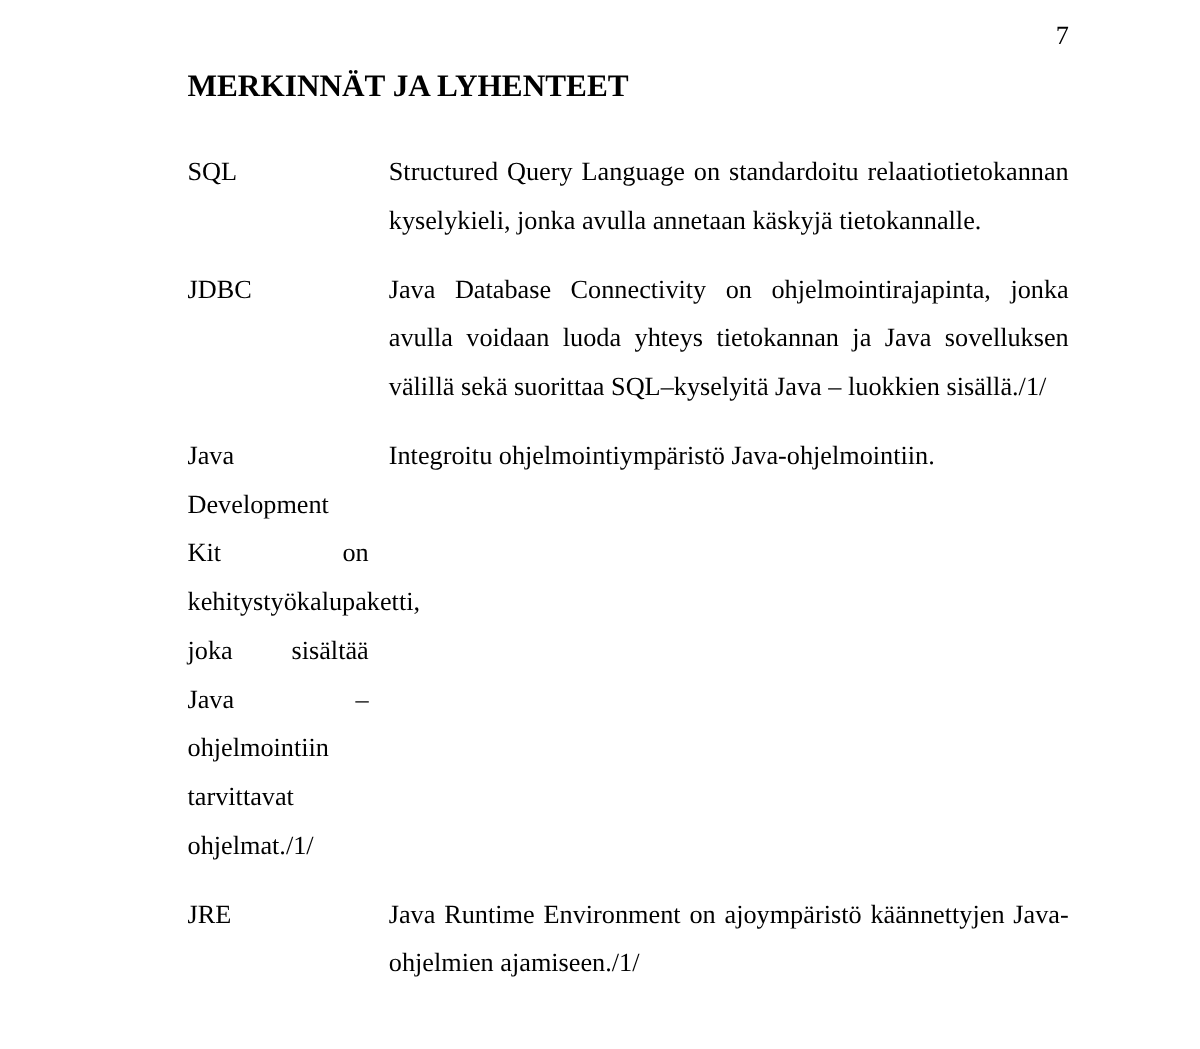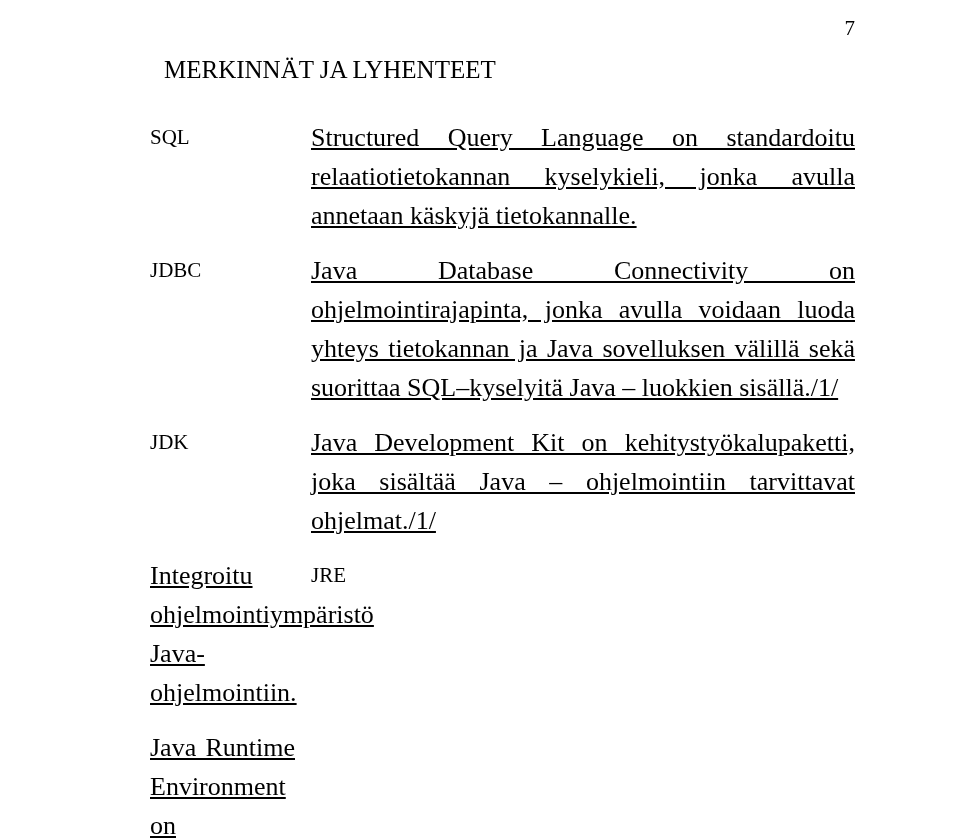--- a/index.html
+++ b/index.html
@@ -20,58 +20,56 @@
     box-sizing: border-box;
   }
   .page-number {
     position: absolute;
     top: 16px;
     right: 105px;
     font-size: 21px;
   }
   h1.title {
     font-size: 25px;
-    font-weight: normal;
-    margin: 26px 0 34px 14px;
+    font-weight: bold;
+    margin: 26px 0 34px 0;
   }
   .entries {
     display: grid;
     grid-template-columns: 145px 1fr;
     column-gap: 0;
     row-gap: 38px;
     gap: 16px;
   }
   .term {
     font-size: 21px;
     line-height: 39px;
     padding-top: 0;
   }
   .def {
-    font-size: 26px;
+    font-size: 21px;
     line-height: 39px;
     text-align: justify;
-    text-decoration: underline;
   }
 </style>
 </head>
 <body>
 
 <div class="page">
   <div class="page-number">7</div>
 
   <h1 class="title">MERKINNÄT JA LYHENTEET</h1>
 
   <div class="entries">
     <div class="term">SQL</div>
     <div class="def">Structured Query Language on standardoitu relaatiotietokannan kyselykieli, jonka avulla annetaan käskyjä tietokannalle.</div>
 
     <div class="term">JDBC</div>
     <div class="def">Java Database Connectivity on ohjelmointirajapinta, jonka avulla voidaan luoda yhteys tietokannan ja Java sovelluksen välillä sekä suorittaa SQL–kyselyitä Java – luokkien sisällä./1/</div>
 
-    <div class="term">JDK</div>
     <div class="def">Java Development Kit on kehitystyökalupaketti, joka sisältää Java – ohjelmointiin tarvittavat ohjelmat./1/</div>
 
     <div class="def">Integroitu ohjelmointiympäristö Java-ohjelmointiin.</div>
 
 
     <div class="term">JRE</div>
     <div class="def">Java Runtime Environment on ajoympäristö käännettyjen Java-ohjelmien ajamiseen./1/</div>
   </div>
 </div>
 

